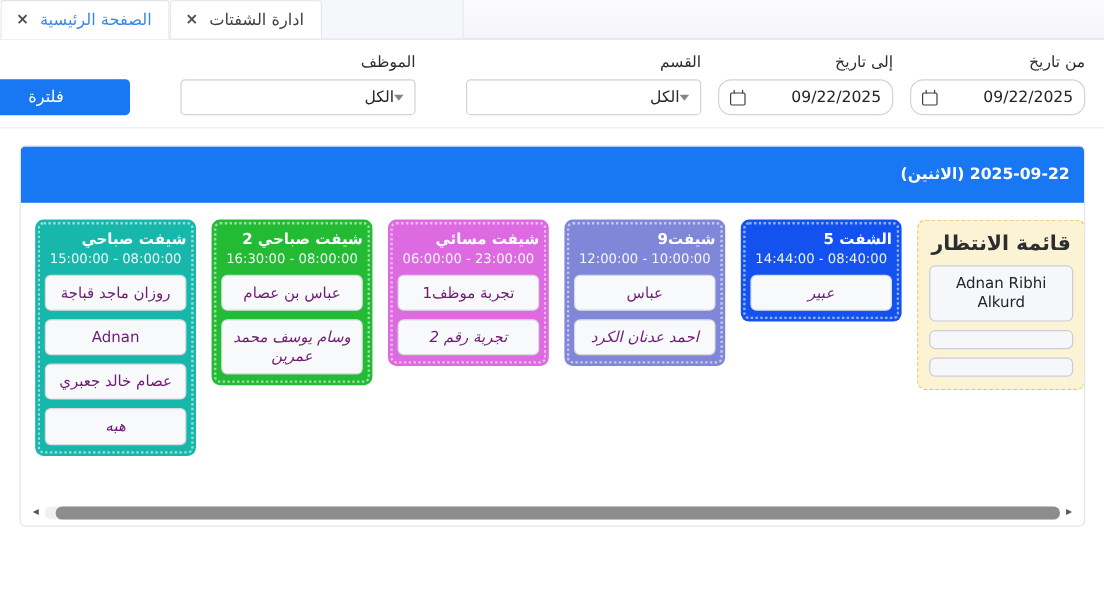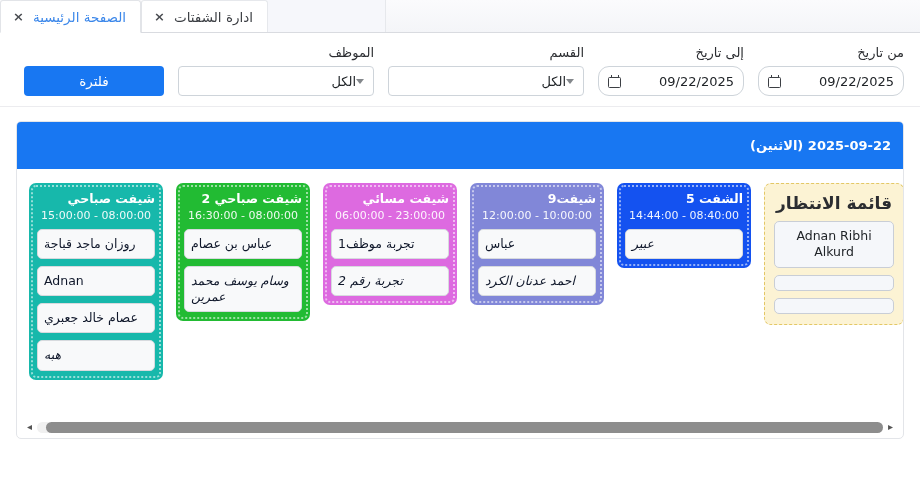--- a/index.html
+++ b/index.html
@@ -89,21 +89,21 @@
     border: 1px solid #ced4da;
     border-radius: 4px;
     background: #fff;
     font-size: 13px;
     color: #212529;
     display: flex;
     align-items: center;
     padding: 0 9px;
   }
   .w-date { width: 146px; justify-content: space-between; flex-direction: row-reverse; border-radius: 11px; }
-  .w-sel  { width: 196px; justify-content: center; flex-direction: row; }
+  .w-sel  { width: 196px; justify-content: center; flex-direction: row; margin-left: 28px; }
   .w-sel .selval { flex: 1; text-align: right; }
   .cal-ico { width: 13px; height: 13px; position: relative; flex: none; }
   .cal-ico::before {
     content: ""; position: absolute; inset: 2px 0 0 0;
     border: 1.6px solid #3c3f44; border-radius: 1.5px;
   }
   .cal-ico::after {
     content: ""; position: absolute; top: 0; left: 2.5px; right: 2.5px;
     height: 3px; border-left: 1.6px solid #3c3f44; border-right: 1.6px solid #3c3f44;
   }
@@ -171,22 +171,22 @@
     color: rgba(255,255,255,.93);
     text-align: center;
     margin: 2px 0 7px 0;
     direction: ltr;
   }
   .emp {
     background: #f8f9fa;
     border: 1px solid #d7dade;
     border-radius: 5px;
     font-size: 12.5px;
-    color: #0f172a;
-    text-align: left;
+    color: #701a75;
+    text-align: center;
     padding: 6px 6px;
     margin-bottom: 7px;
     line-height: 1.3;
   }
   .emp:last-child { margin-bottom: 0; font-style: italic; }
 
   
   .waitlist {
     width: 140px;
     flex: none;

